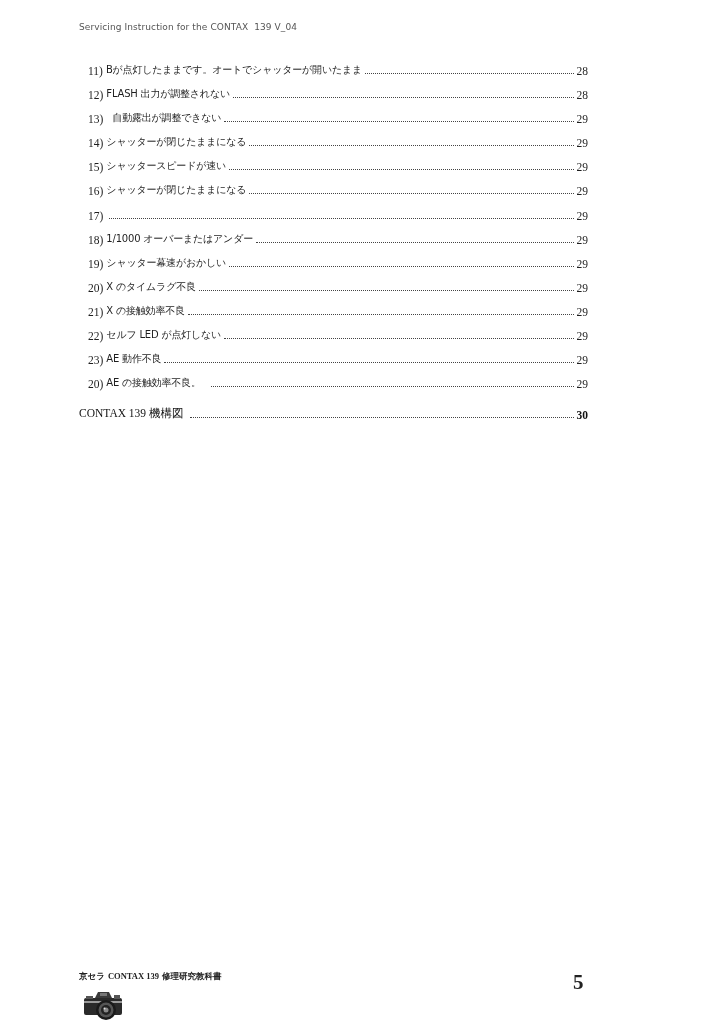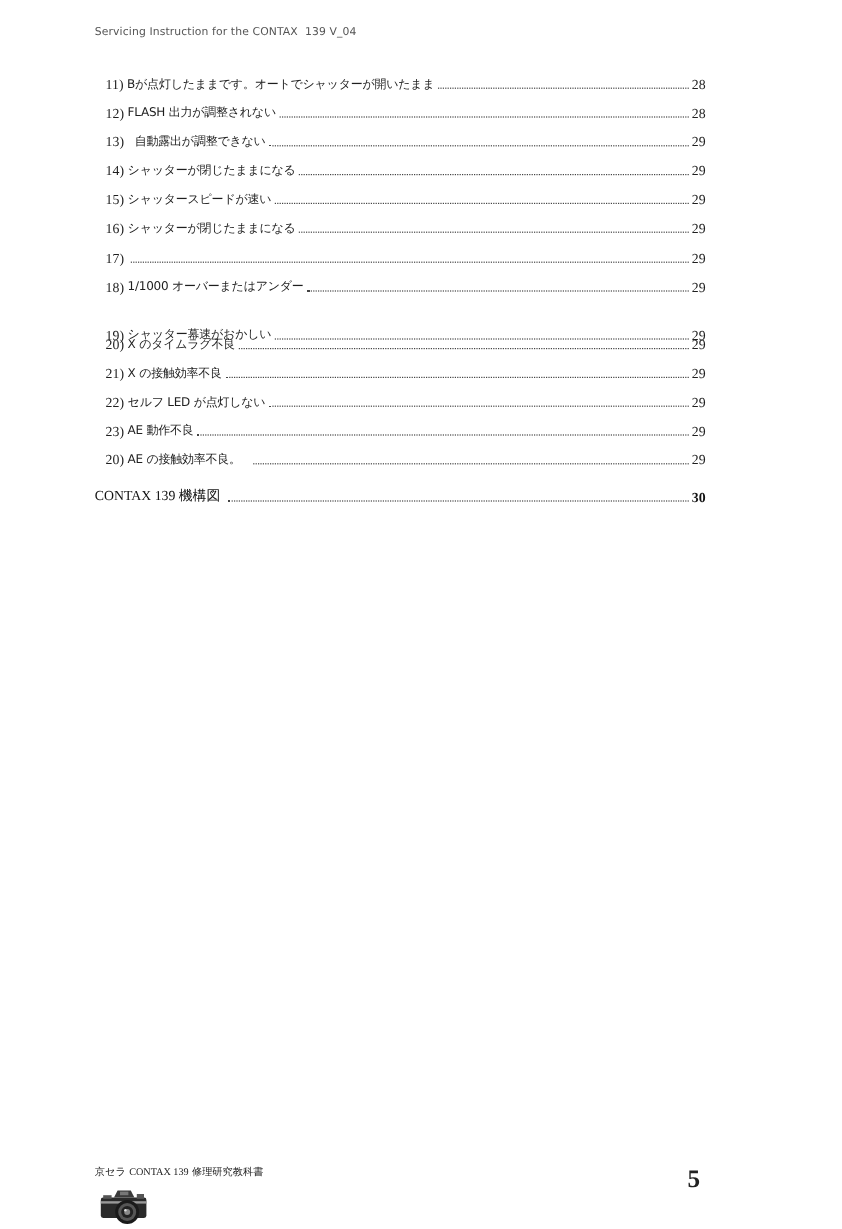--- a/index.html
+++ b/index.html
@@ -85,21 +85,21 @@
     }
     .toc-row.main .toc-page {
       font-weight: bold;
       color: #111;
     }
     .footer-title {
       position: absolute;
       left: 79px;
       top: 971px;
       font-size: 8.5px;
-      font-weight: normal;
+      font-weight: bold;
       color: #222;
       white-space: nowrap;
     }
     .footer-title .latin {
       font-family: "Liberation Serif", serif;
       font-size: 8.5px;
     }
     .footer-camera {
       position: absolute;
       left: 81px;
@@ -172,21 +172,21 @@
     <span class="toc-page">29</span>
   </div>
 
   <div class="toc-row sub" style="top:228px">
     <span class="toc-num">18)</span>
     <span class="toc-title">1/1000 オーバーまたはアンダー</span>
     <span class="toc-leader"></span>
     <span class="toc-page">29</span>
   </div>
 
-  <div class="toc-row sub" style="top:268px">
+  <div class="toc-row sub" style="top:252px">
     <span class="toc-num">19)</span>
     <span class="toc-title">シャッター幕速がおかしい</span>
     <span class="toc-leader"></span>
     <span class="toc-page">29</span>
   </div>
 
   <div class="toc-row sub" style="top:276px">
     <span class="toc-num">20)</span>
     <span class="toc-title">X のタイムラグ不良</span>
     <span class="toc-leader"></span>

